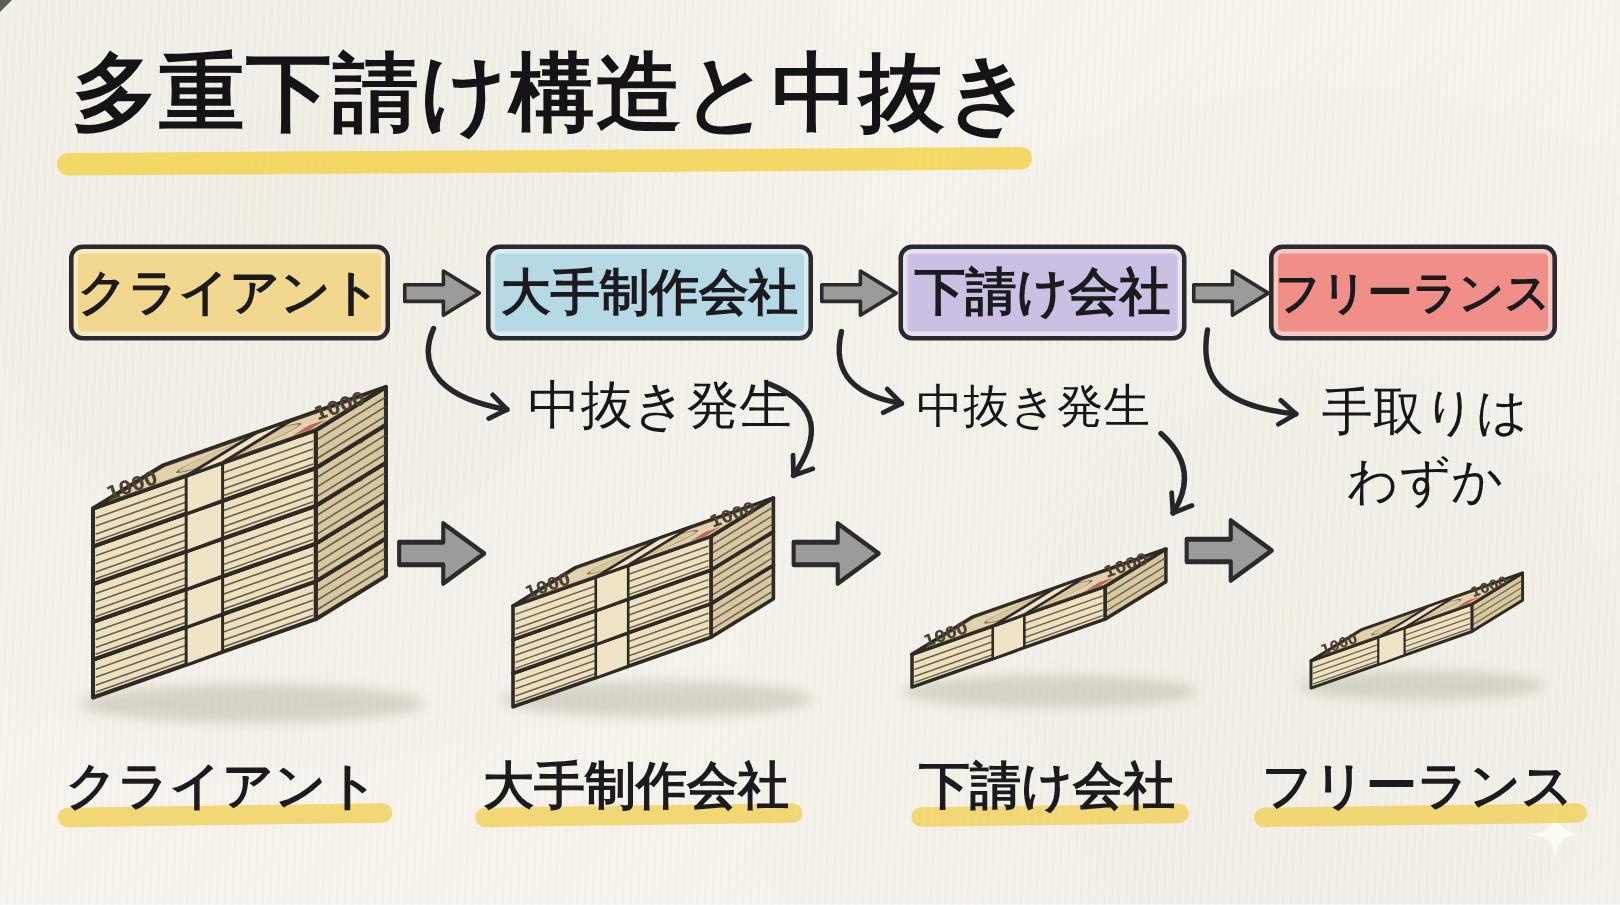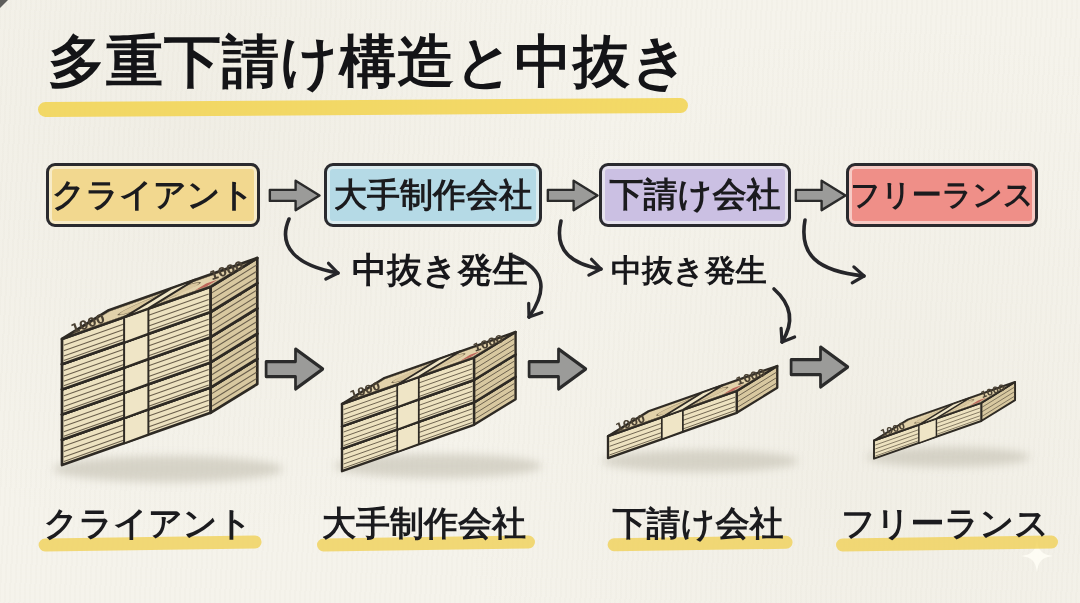--- a/index.html
+++ b/index.html
@@ -32,21 +32,21 @@
     border:3px solid #2a2a2e;border-radius:9px;
     box-shadow:inset 0 0 0 3px rgba(252,251,245,0.55);
     font-weight:800;font-size:33px;white-space:nowrap;
     z-index:3;box-sizing:border-box;
   }
   .fbox--client{left:46px;width:214px;background:#F2D88F;}
   .fbox--agency{left:324px;width:218px;background:#B5DAE6;}
   .fbox--sub{left:599px;width:192px;background:#CBC0E3;font-size:34px;}
   .fbox--free{left:846px;width:192px;background:#EF8F88;font-size:30px;}
   .annot{
-    position:absolute;font-weight:700;color:#17171a;
+    position:absolute;font-weight:400;color:#17171a;
     white-space:nowrap;z-index:3;
   }
   .annot--first{left:352px;top:247px;font-size:35px;}
   .annot--second{left:611px;top:250px;font-size:31px;}
   .annot--takehome{left:950px;top:252px;font-size:34px;transform:translateX(-50%);text-align:center;line-height:46px;}
   .mlabel{
     position:absolute;top:501px;transform:translateX(-50%);
     font-weight:800;font-size:34px;white-space:nowrap;z-index:3;
   }
   .mlabel .txt{position:relative;z-index:2;}
@@ -169,20 +169,24 @@
   </div>
   <div class="fbox fbox--sub">
     <span>下請け会社</span>
   </div>
   <div class="fbox fbox--free">
     <span>フリーランス</span>
   </div>
 
   <div class="annot annot--first">中抜き発生</div>
   <div class="annot annot--second">中抜き発生</div>
+  <div class="annot annot--takehome">
+    <div>手取りは</div>
+    <div>わずか</div>
+  </div>
 
   <div class="mlabel mlabel--1">
     <span class="hl"></span>
     <span class="txt">クライアント</span>
   </div>
   <div class="mlabel mlabel--2">
     <span class="hl"></span>
     <span class="txt">大手制作会社</span>
   </div>
   <div class="mlabel mlabel--3">

